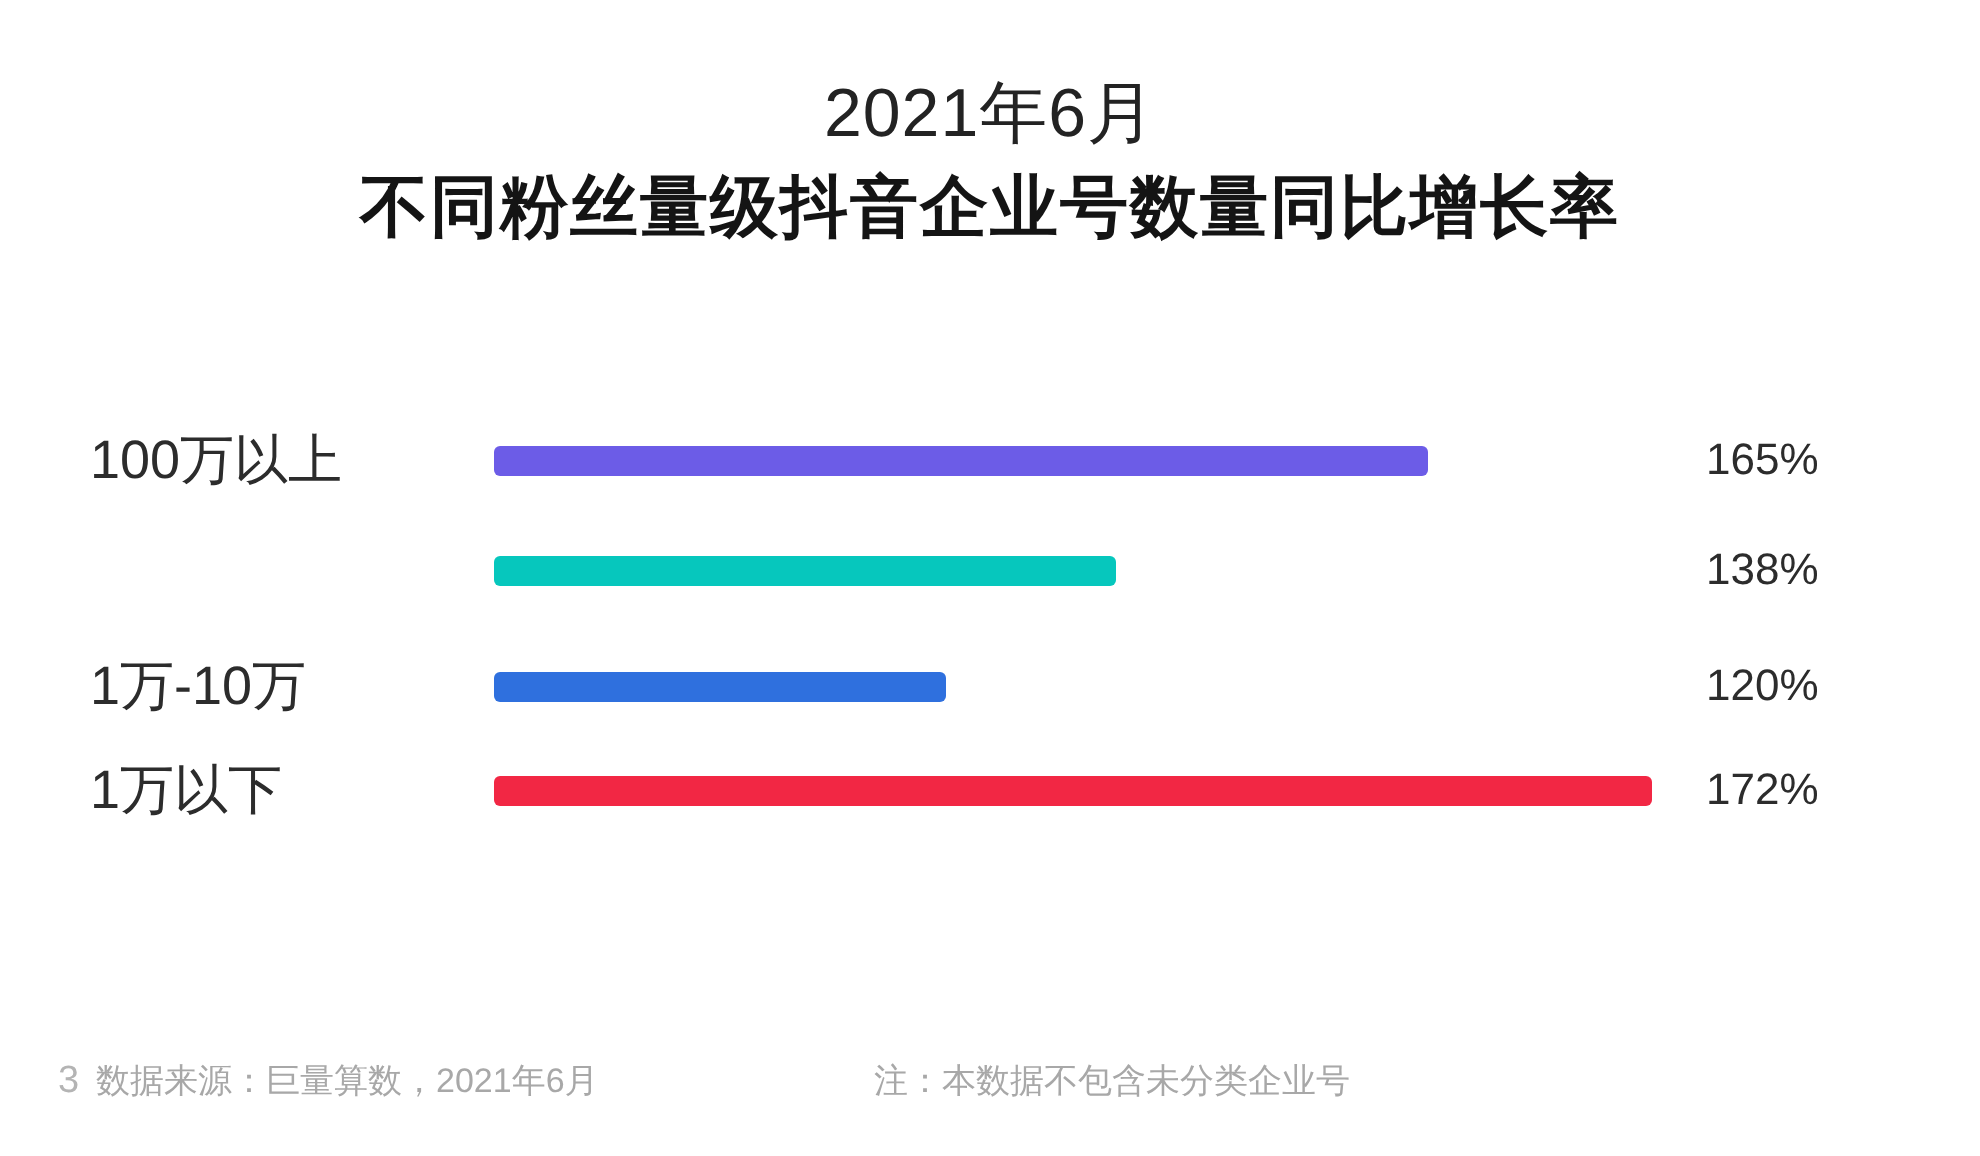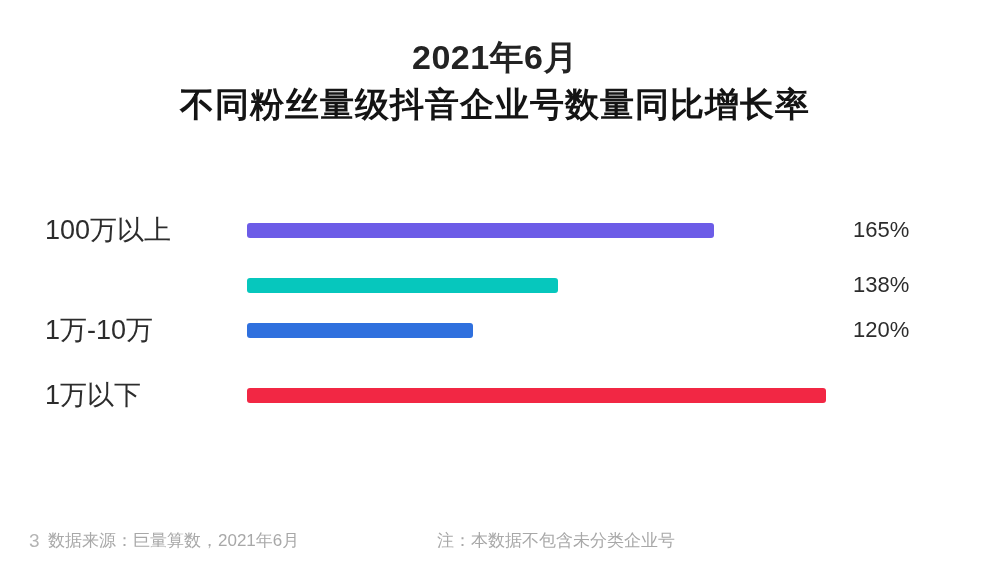--- a/index.html
+++ b/index.html
@@ -28,21 +28,21 @@
   
   .title-block {
     position: absolute;
     left: 0;
     top: 34px;
     width: 990px;
     text-align: center;
   }
   .title-line-1 {
     font-size: 34px;
-    font-weight: bold;
+    font-weight: normal;
     color: #232323;
     letter-spacing: 0.5px;
     line-height: 46px;
     white-space: nowrap;
   }
   .title-line-2 {
     font-size: 34px;
     font-weight: bold;
     color: #141414;
     letter-spacing: 1px;
@@ -151,32 +151,33 @@
           <div class="bar-fill" style="width: 467px; background: rgb(108, 92, 231);"></div>
         </div>
         <span class="row-value">165%</span>
       </div>
       <div class="bar-row" style="top: 55px;">
         <div class="bar-track" style="width: 311px;">
           <div class="bar-fill" style="width: 311px; background: rgb(6, 199, 189);"></div>
         </div>
         <span class="row-value">138%</span>
       </div>
-      <div class="bar-row" style="top: 100px; text-align: right;">
+      <div class="bar-row" style="top: 113px; text-align: right;">
         <span class="row-label">1万-10万</span>
         <div class="bar-track" style="width: 226px;">
           <div class="bar-fill" style="width: 226px; background: rgb(47, 112, 222);"></div>
         </div>
         <span class="row-value">120%</span>
       </div>
       <div class="bar-row" style="top: 165px;">
         <span class="row-label">1万以下</span>
         <div class="bar-track" style="width: 579px;">
           <div class="bar-fill" style="width: 579px; background: rgb(242, 39, 68);"></div>
         </div>
+        <span class="row-value">172%</span>
       </div>
     </div>
 
   <div class="footer">
     <span class="page-number">3</span>
     <span class="footer-source">数据来源：巨量算数，2021年6月</span>
     <span class="footer-note">注：本数据不包含未分类企业号</span>
   </div>
 
 </div>

